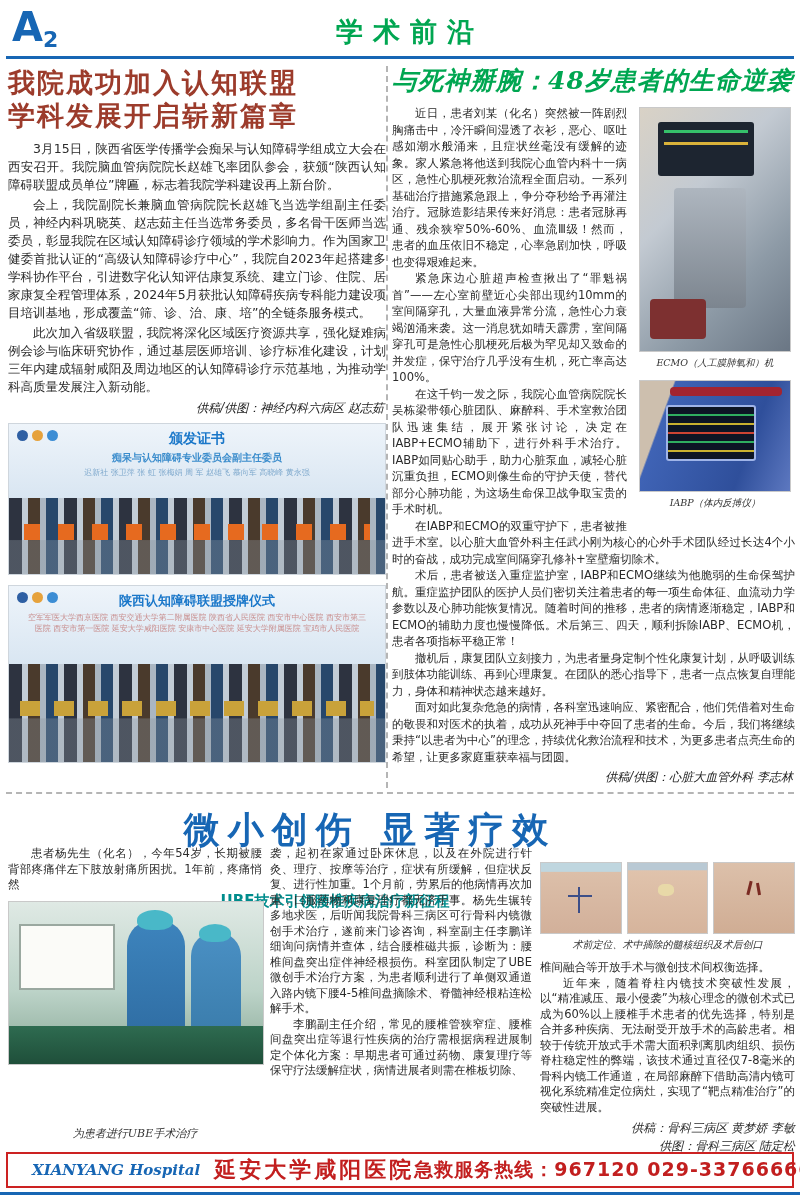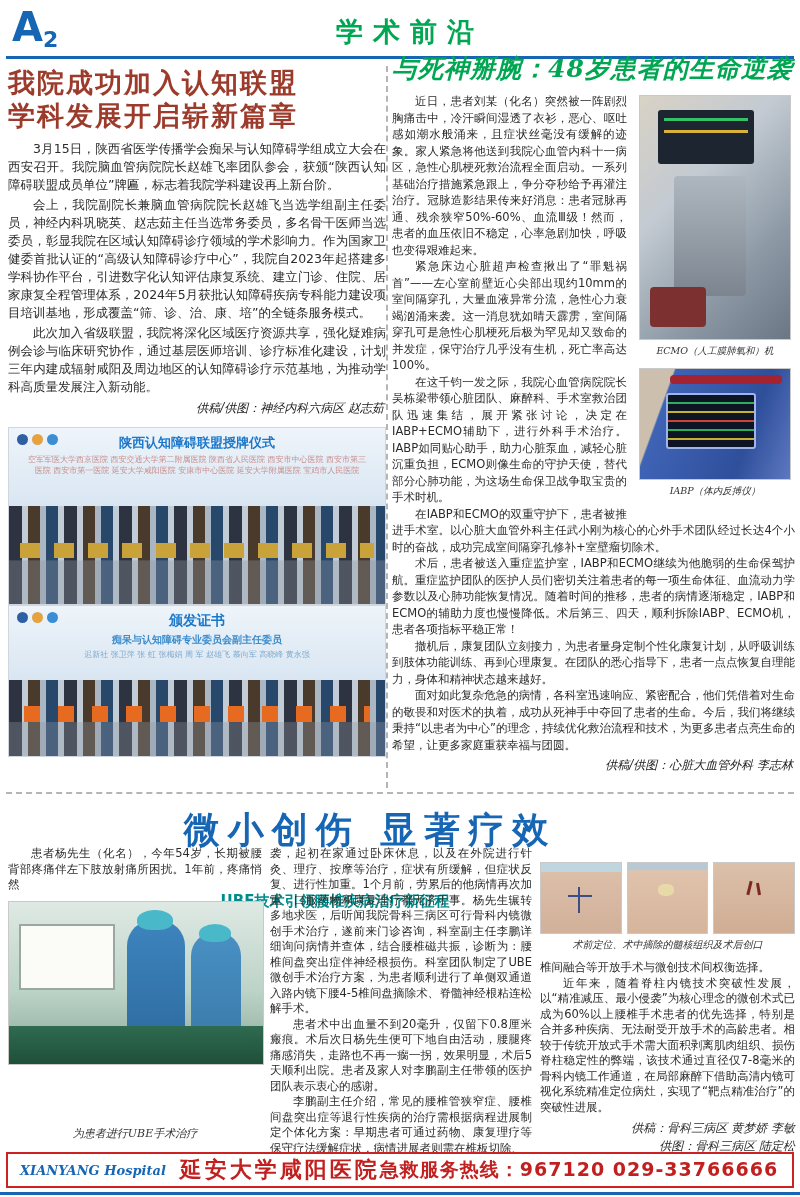--- a/index.html
+++ b/index.html
@@ -32,21 +32,21 @@
   .people{position:absolute;left:0;right:0;bottom:0;
         background:
           linear-gradient(rgba(0,0,0,0) 55%, rgba(140,150,160,.35) 56%),
           repeating-linear-gradient(90deg,#2d3340 0 13px,#c2ccd6 13px 19px,#4a3a2c 19px 31px,#aab6c2 31px 37px,#27476b 37px 49px,#c2ccd6 49px 55px),
           linear-gradient(#9fb0bd,#8493a0);}
   .certs{position:absolute;left:4%;right:4%;height:16px;
         background:repeating-linear-gradient(90deg,#e66a1f 0 16px,rgba(0,0,0,0) 16px 34px);}
   .plaques{position:absolute;left:3%;right:3%;height:15px;
         background:repeating-linear-gradient(90deg,#c9a23a 0 20px,rgba(0,0,0,0) 20px 34px);}
   
-  .art2{position:absolute;left:392px;top:52px;width:403px;}
+  .art2{position:absolute;left:392px;top:64px;width:403px;}
   .art2 .title{color:#00a651;font-size:25px;font-weight:bold;font-family:"DejaVu Serif",serif;
         font-style:italic;letter-spacing:1px;white-space:nowrap;margin-bottom:8px;}
   .art2 .flow{font-size:11.5px;line-height:16.5px;text-align:justify;}
   .art2 .flow p{margin:0;text-indent:2em;}
   .sidefloat{float:right;width:160px;margin:2px 0 4px 8px;text-align:center;}
   .eq-photo{position:relative;width:150px;margin:0 auto;border:1px solid #c9c9c9;overflow:hidden;}
   .cap{font-family:"DejaVu Serif",serif;font-style:italic;font-size:9.5px;color:#333;
         margin:3px 0 8px 0;}
   .ecmo-bg{background:linear-gradient(135deg,#d9d2c6 0%,#c3cad2 35%,#8d9aa6 70%,#6a7684 100%);}
   .ecmo-bg .mon1{position:absolute;left:18px;top:14px;width:96px;height:54px;background:#1d2530;border-radius:3px;}
@@ -89,21 +89,21 @@
   .m3{background:linear-gradient(#dcc0aa,#d0ad94);}
   .m3::after{content:"";position:absolute;left:42%;top:26%;width:3px;height:14px;background:#7a2a22;transform:rotate(14deg);}
   .m3::before{content:"";position:absolute;left:54%;top:28%;width:3px;height:12px;background:#7a2a22;transform:rotate(-10deg);}
   .mini-cap{position:absolute;left:540px;top:938px;width:255px;text-align:center;
         font-family:Liberation Sans, sans-serif;font-style:italic;font-size:10px;color:#333;}
   .byline-block{font-family:"DejaVu Serif",serif;font-style:italic;font-size:12px;text-align:right;margin-top:6px;}
   
   .footer{position:absolute;left:6px;right:6px;top:1152px;height:36px;border:2px solid #cc2222;
         box-sizing:border-box;display:flex;align-items:center;background:#fff;}
   .foot-en{color:#1766b4;font-family:"DejaVu Serif",serif;font-style:italic;font-weight:bold;
-        font-size:13px;margin-left:12px;white-space:nowrap;}
+        font-size:15px;margin-left:24px;white-space:nowrap;}
   .foot-cn{color:#c21f1f;font-family:"DejaVu Serif",serif;font-weight:bold;font-size:22px;
         letter-spacing:3px;margin-left:14px;white-space:nowrap;}
   .foot-hot{color:#c21f1f;font-weight:bold;font-size:19px;margin-left:auto;margin-right:18px;
         letter-spacing:1px;white-space:nowrap;}
   .bottom-rule{position:absolute;left:0;right:0;top:1192px;height:3px;background:#1766b4;}
   .clearfix::after{content:"";display:block;clear:both;}
 </style>
 </head>
 <body>
 
@@ -121,48 +121,48 @@
   <div class="art1">
     <div class="title">
       <div>我院成功加入认知联盟</div>
       <div>学科发展开启崭新篇章</div>
     </div>
     <p class="body-p" style="margin-top:8px">3月15日，陕西省医学传播学会痴呆与认知障碍学组成立大会在西安召开。我院脑血管病院院长赵雄飞率团队参会，获颁“陕西认知障碍联盟成员单位”牌匾，标志着我院学科建设再上新台阶。</p>
     <p class="body-p">会上，我院副院长兼脑血管病院院长赵雄飞当选学组副主任委员，神经内科巩晓英、赵志茹主任当选常务委员，多名骨干医师当选委员，彰显我院在区域认知障碍诊疗领域的学术影响力。作为国家卫健委首批认证的“高级认知障碍诊疗中心”，我院自2023年起搭建多学科协作平台，引进数字化认知评估康复系统、建立门诊、住院、居家康复全程管理体系，2024年5月获批认知障碍疾病专科能力建设项目培训基地，形成覆盖“筛、诊、治、康、培”的全链条服务模式。</p>
     <p class="body-p">此次加入省级联盟，我院将深化区域医疗资源共享，强化疑难病例会诊与临床研究协作，通过基层医师培训、诊疗标准化建设，计划三年内建成辐射咸阳及周边地区的认知障碍诊疗示范基地，为推动学科高质量发展注入新动能。</p>
     <div class="byline">供稿/供图：神经内科六病区 赵志茹</div>
 
+    <div class="photo" style="height:152px">
+      <div class="screen" style="height:74px">
+        <div class="logo-dots">
+          <i style="background:#2e5fa3"></i>
+          <i style="background:#e6a23c"></i>
+          <i style="background:#3c8dd4"></i>
+        </div>
+        <div class="slide-title">颁发证书</div>
+        <div class="slide-sub">痴呆与认知障碍专业委员会副主任委员</div>
+        <div class="slide-names">迟新社 张卫萍 张 虹 张梅娟 周 军  赵雄飞 慕向军 高晓峰 黄永强</div>
+      </div>
+      <div class="people" style="top:74px">
+        <div class="certs" style="top:34%"></div>
+      </div>
+    </div>
+
     <div class="photo" style="height:178px;margin-top:10px">
       <div class="screen" style="height:78px">
         <div class="logo-dots">
           <i style="background:#2e5fa3"></i>
           <i style="background:#e6a23c"></i>
           <i style="background:#3c8dd4"></i>
         </div>
         <div class="slide-title" style="font-size:13px">陕西认知障碍联盟授牌仪式</div>
         <div class="slide-names" style="color:#c98f8f">空军军医大学西京医院 西安交通大学第二附属医院 陕西省人民医院 西安市中心医院 西安市第三医院 西安市第一医院 延安大学咸阳医院 安康市中心医院 延安大学附属医院 宝鸡市人民医院</div>
       </div>
       <div class="people" style="top:78px">
         <div class="plaques" style="top:38%"></div>
-      </div>
-    </div>
-
-    <div class="photo" style="height:152px">
-      <div class="screen" style="height:74px">
-        <div class="logo-dots">
-          <i style="background:#2e5fa3"></i>
-          <i style="background:#e6a23c"></i>
-          <i style="background:#3c8dd4"></i>
-        </div>
-        <div class="slide-title">颁发证书</div>
-        <div class="slide-sub">痴呆与认知障碍专业委员会副主任委员</div>
-        <div class="slide-names">迟新社 张卫萍 张 虹 张梅娟 周 军  赵雄飞 慕向军 高晓峰 黄永强</div>
-      </div>
-      <div class="people" style="top:74px">
-        <div class="certs" style="top:34%"></div>
       </div>
     </div>
   </div>
 
   <div class="art2">
     <div class="title">与死神掰腕：48岁患者的生命逆袭</div>
     <div class="flow clearfix">
       <div class="sidefloat">
         <div class="eq-photo ecmo-bg" style="height:243px">
           <div class="mon1">
@@ -201,21 +201,20 @@
       <div class="s2"></div>
       <div class="cap1"></div>
       <div class="cap2"></div>
       <div class="drape"></div>
     </div>
   </div>
   <div class="ube-cap">为患者进行UBE手术治疗</div>
 
   <div class="col col2">
     <p class="noind">袭，起初在家通过卧床休息，以及在外院进行针灸、理疗、按摩等治疗，症状有所缓解，但症状反复、进行性加重。1个月前，劳累后的他病情再次加重，口服药物和康复理疗都无济于事。杨先生辗转多地求医，后听闻我院骨科三病区可行骨科内镜微创手术治疗，遂前来门诊咨询，科室副主任李鹏详细询问病情并查体，结合腰椎磁共振，诊断为：腰椎间盘突出症伴神经根损伤。科室团队制定了UBE微创手术治疗方案，为患者顺利进行了单侧双通道入路内镜下腰4-5椎间盘摘除术、脊髓神经根粘连松解手术。</p>
-    <p>患者术中出血量不到20毫升，仅留下0.8厘米瘢痕。术后次日杨先生便可下地自由活动，腰腿疼痛感消失，走路也不再一瘸一拐，效果明显，术后5天顺利出院。患者及家人对李鹏副主任带领的医护团队表示衷心的感谢。</p>
     <p>李鹏副主任介绍，常见的腰椎管狭窄症、腰椎间盘突出症等退行性疾病的治疗需根据病程进展制定个体化方案：早期患者可通过药物、康复理疗等保守疗法缓解症状，病情进展者则需在椎板切除、</p>
   </div>
 
   <div class="mini-photos">
     <div class="mini m1"></div>
     <div class="mini m2"></div>
     <div class="mini m3"></div>
   </div>
   <div class="mini-cap">术前定位、术中摘除的髓核组织及术后创口</div>
 

